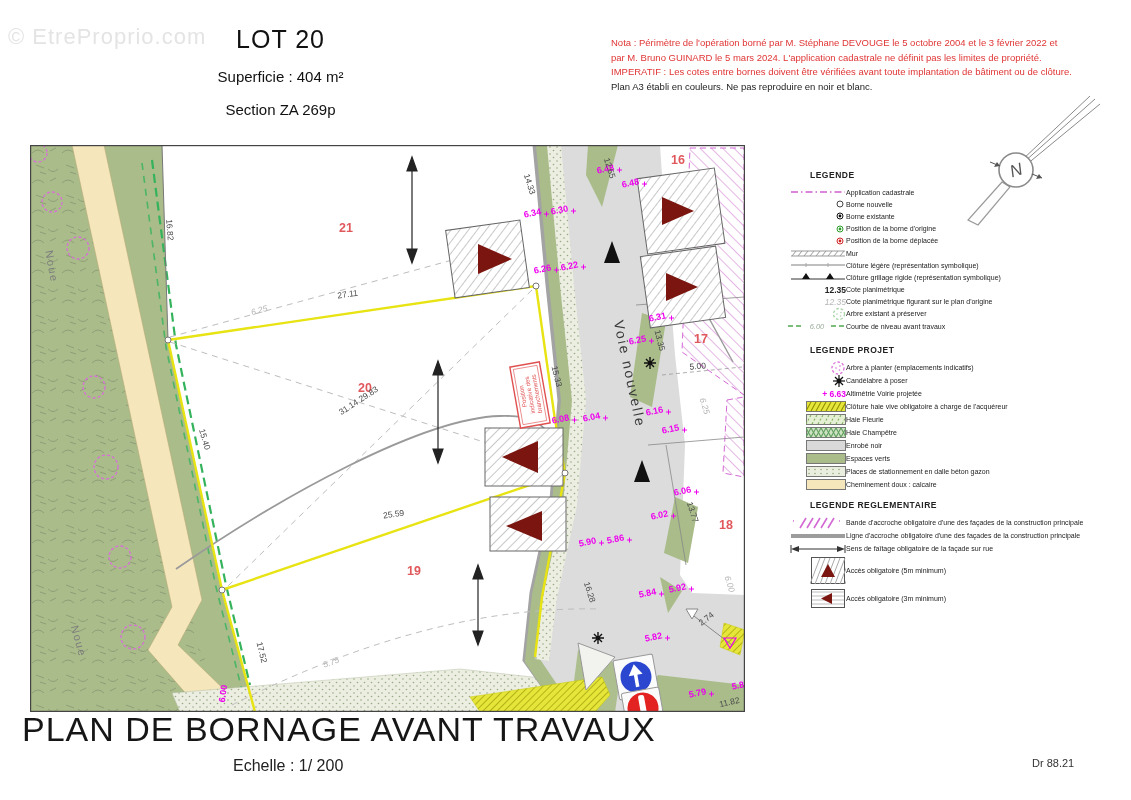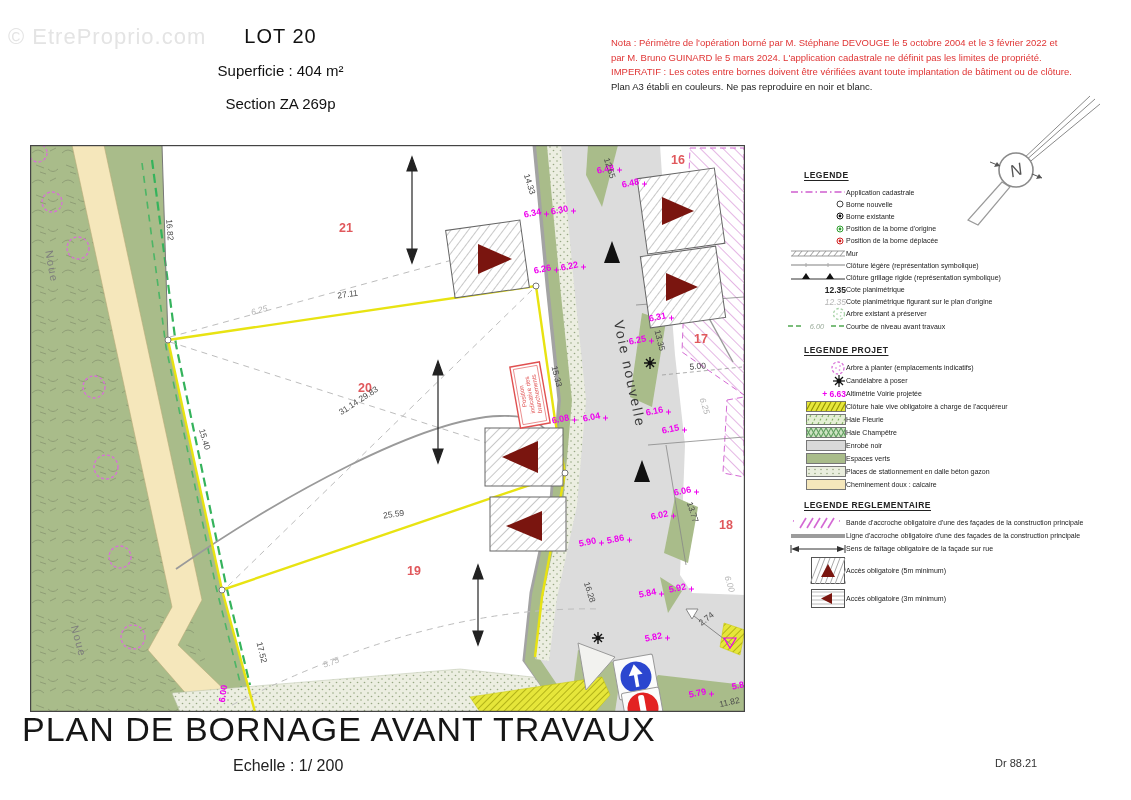--- a/index.html
+++ b/index.html
@@ -6,42 +6,42 @@
     --magenta:#ee00ee; --parcel-red:#e0585c; --maroon:#7a150f;
     --nota-red:#e03535; --green:#a9bc8a; --road:#dcdcdc; --tan:#f5e7bb;
   }
   *{box-sizing:border-box}
   body{margin:0;background:#fff}
   .page{position:relative;width:1131px;height:800px;background:#fff;overflow:hidden;
         font-family:"Liberation Sans",sans-serif;color:#111}
   .abs{position:absolute}
   .watermark{left:8px;top:24px;font-size:22px;letter-spacing:1px;color:#e4e4e4;font-weight:normal}
   .hdr{left:178px;top:25px;width:205px;text-align:center}
-  .hdr .lot{font-size:20px;letter-spacing:1px}
+  .hdr .lot{font-size:25px;letter-spacing:1px}
   .hdr .sup{font-size:15px;margin-top:14px}
   .hdr .sec{font-size:15px;margin-top:16px}
   .nota{left:611px;top:36px;width:468px;font-size:9.5px;line-height:14.5px}
   .nota .red{color:var(--nota-red)}
   .nota .blk{color:#222}
   .map-frame{left:30px;top:145px;width:715px;height:567px}
   .legend{left:786px;width:338px}
-  .lg-title{font-size:8.5px;font-weight:bold;letter-spacing:.5px;text-decoration:underline;
-            text-underline-offset:2px;margin:0 0 6px 18px;color:#222}
+  .lg-title{font-size:8.5px;font-weight:bold;letter-spacing:.5px;
+            text-underline-offset:2px;margin:0 0 6px 24px;color:#222}
   .lg-row{display:flex;align-items:center;height:12.2px}
   .lg-row.mid{height:13px}
   .lg-row.tall5{height:31px}
   .lg-row.tall3{height:25px}
   .lg-sym{width:60px;display:flex;justify-content:flex-end;align-items:center;flex:none}
   .lg-lbl{font-size:7px;color:#222;white-space:nowrap}
   .sym-cote{font-size:8.5px;color:#222}
   .sym-cote-o{font-size:8.5px;color:#b5b5b5}
   .sym-alti{font-size:8.5px;color:var(--magenta)}
   .foot-title{left:22px;top:710px;font-size:34px;letter-spacing:1px;color:#161616}
   .foot-scale{left:233px;top:757px;font-size:16px;color:#222}
-  .foot-ref{left:995px;top:757px;font-size:11px;color:#333}
+  .foot-ref{left:1032px;top:757px;font-size:11px;color:#333}
   .compass{left:960px;top:92px}
   
   svg text{font-family:"Liberation Sans",sans-serif}
   .t-parcel{fill:var(--parcel-red);font-size:12.5px;font-weight:bold}
   .t-elev{fill:var(--magenta);font-size:9px;font-weight:bold}
   .elev-cross{stroke:var(--magenta);stroke-width:1;fill:none}
   .t-meas{fill:#4a4a4a;font-size:8.5px}
   .t-orig{fill:#b5b5b5;font-size:8.5px;font-style:italic}
   .t-noue{fill:#7d7d7d;font-size:11px;letter-spacing:1.5px}
   .t-road{fill:#3a3a3a;font-size:14px;letter-spacing:2px}

